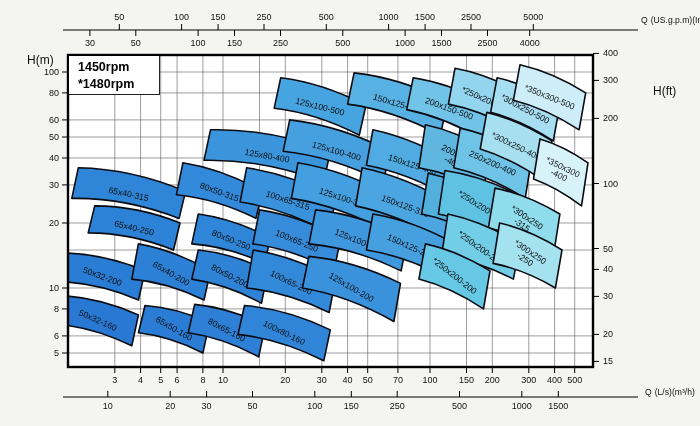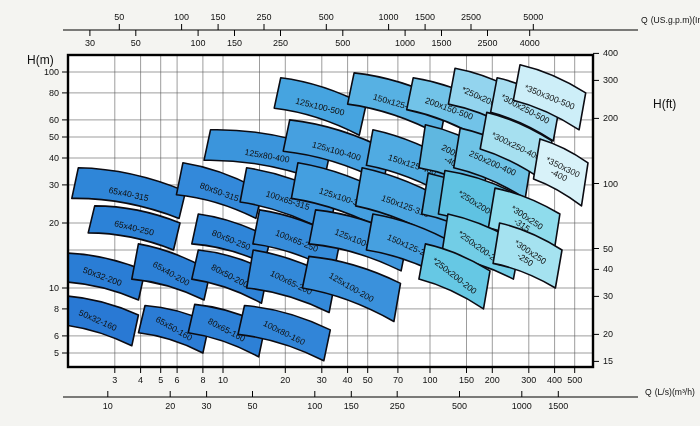--- a/index.html
+++ b/index.html
@@ -282,24 +282,28 @@
       <text x="198.1" y="46" font-size="9" text-anchor="middle">100</text>
       <text x="234.5" y="46" font-size="9" text-anchor="middle">150</text>
       <text x="280.5" y="46" font-size="9" text-anchor="middle">250</text>
       <text x="342.8" y="46" font-size="9" text-anchor="middle">500</text>
       <text x="405.1" y="46" font-size="9" text-anchor="middle">1000</text>
       <text x="441.5" y="46" font-size="9" text-anchor="middle">1500</text>
       <text x="487.5" y="46" font-size="9" text-anchor="middle">2500</text>
       <text x="529.7" y="46" font-size="9" text-anchor="middle">4000</text>
     </svg>
 
+  <div class="rpm-box">
+    <div>1450rpm</div>
+    <div>*1480rpm</div>
+  </div>
 
   <div class="axis-corner" style="left:27px;top:53px;">H(m)</div>
 
-  <div class="axis-corner" style="left:653px;top:97px;">H(ft)</div>
+  <div class="axis-corner" style="left:653px;top:84px;">H(ft)</div>
 
   <div class="axis-corner q-label" style="left:641px;top:15px;">
     <span>Q</span>
     <span class="stack">
       <span>(US.g.p.m)</span>
       <span>(Imp.g.m)</span>
     </span>
   </div>
 
   <div class="axis-corner q-label" style="left:645px;top:387px;">

